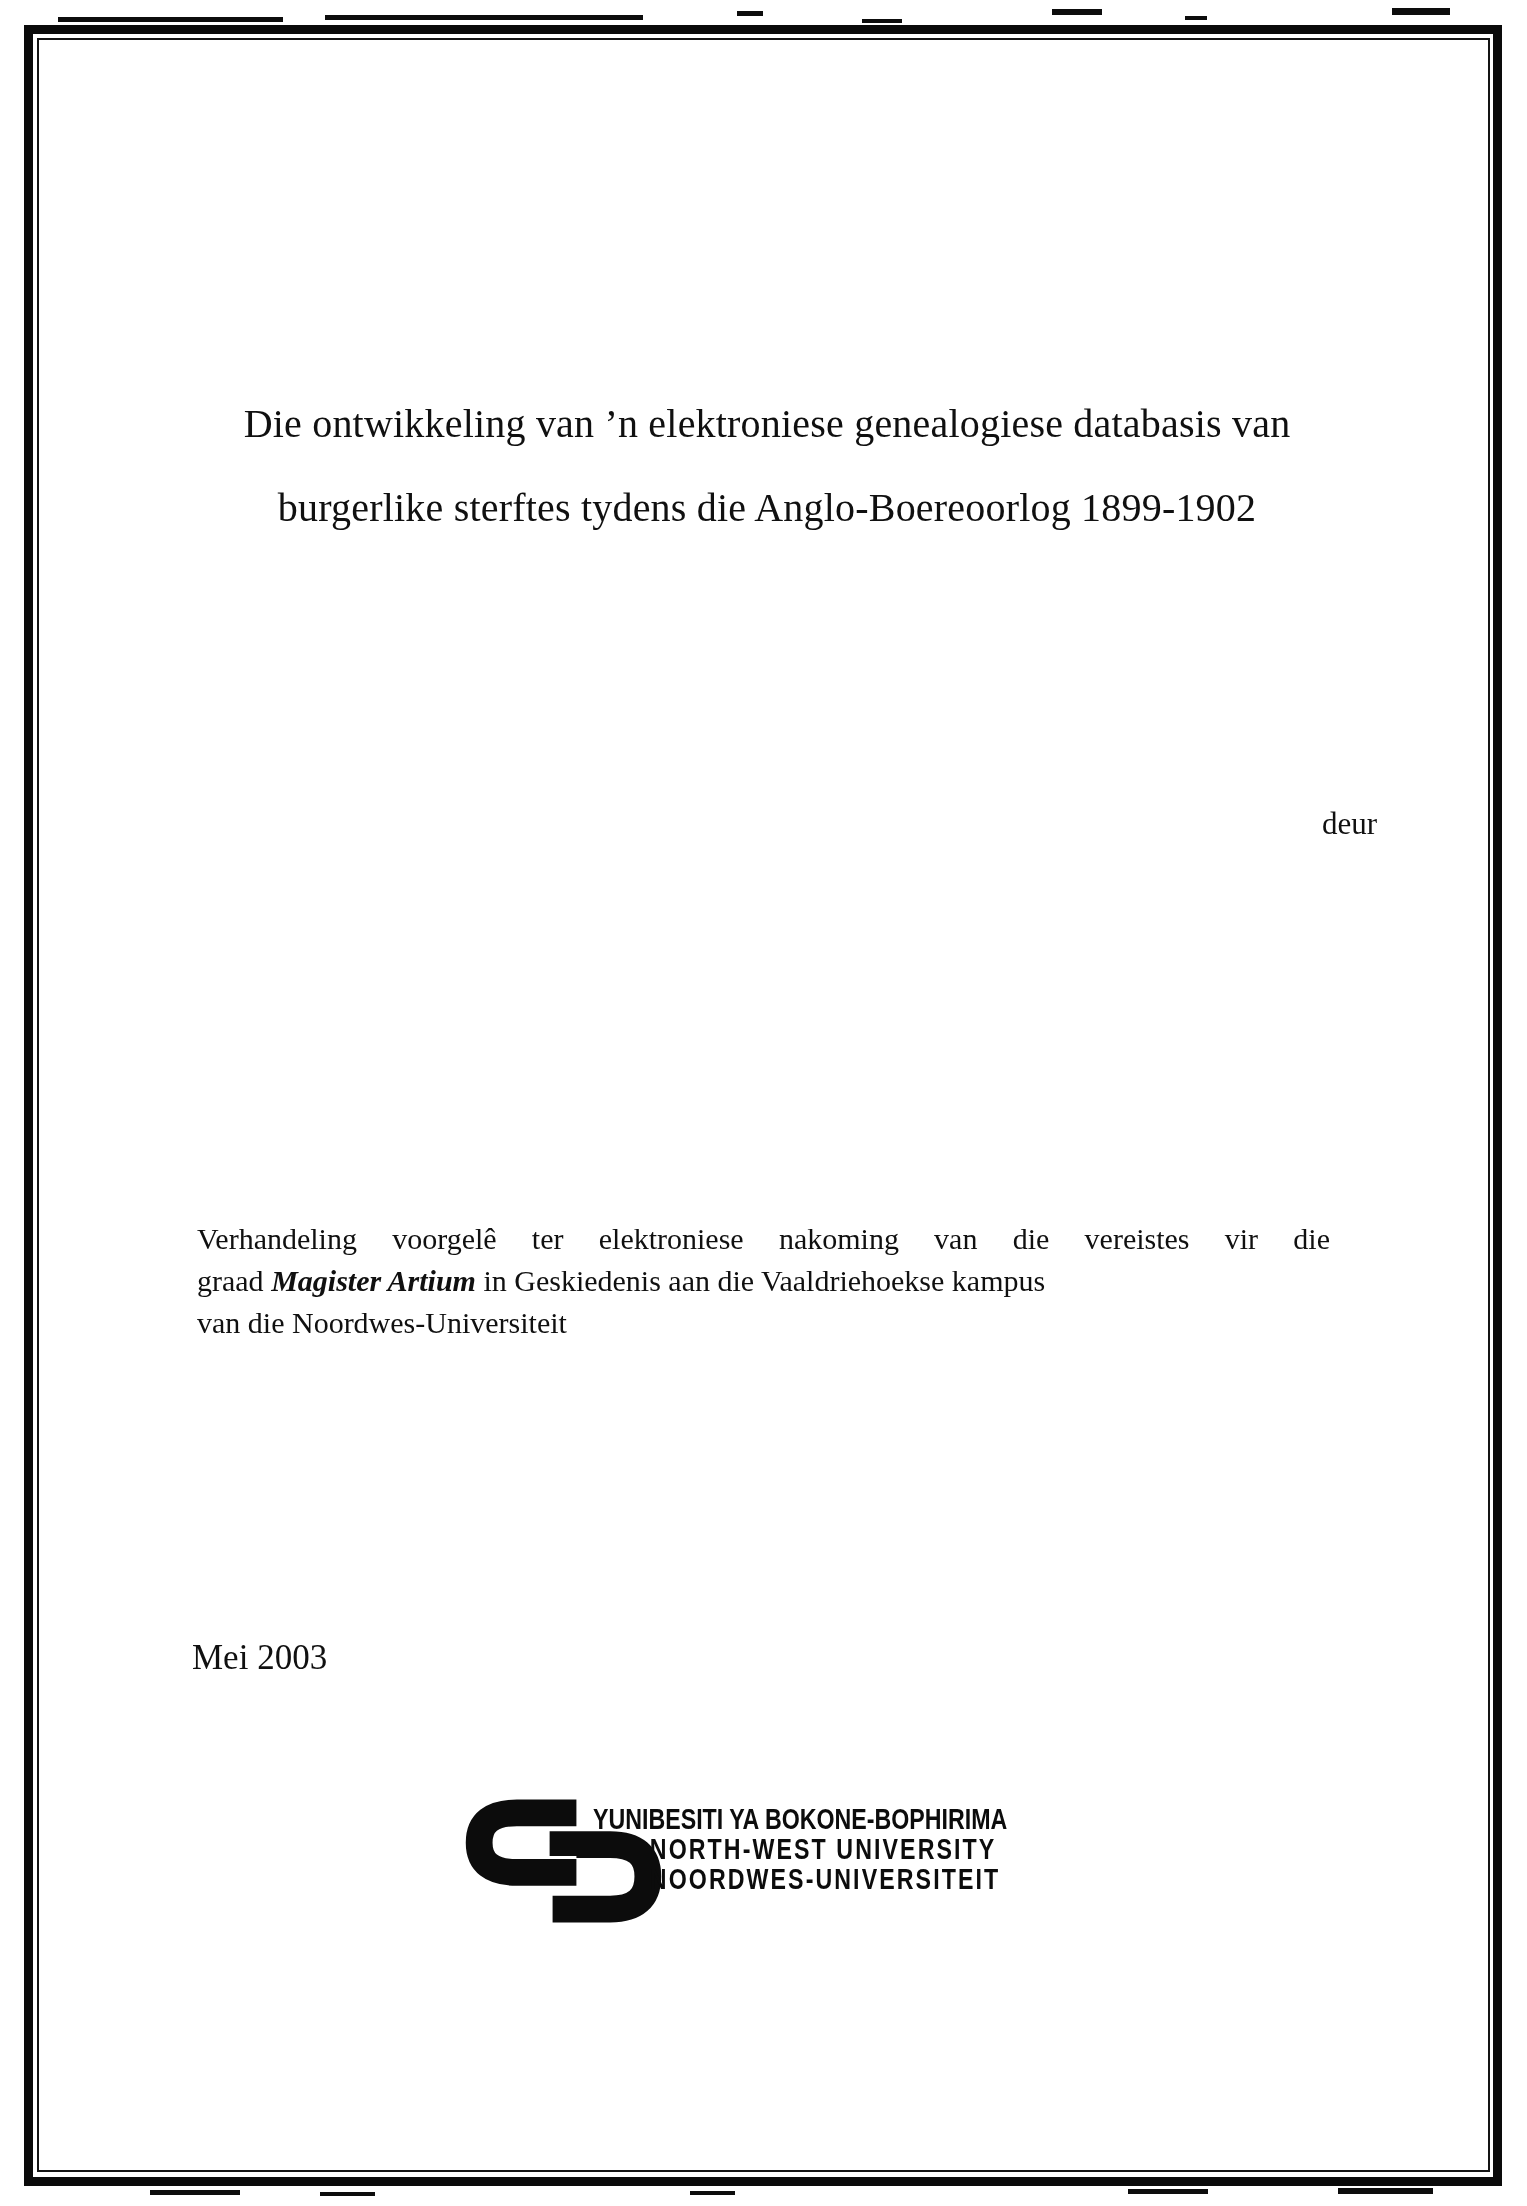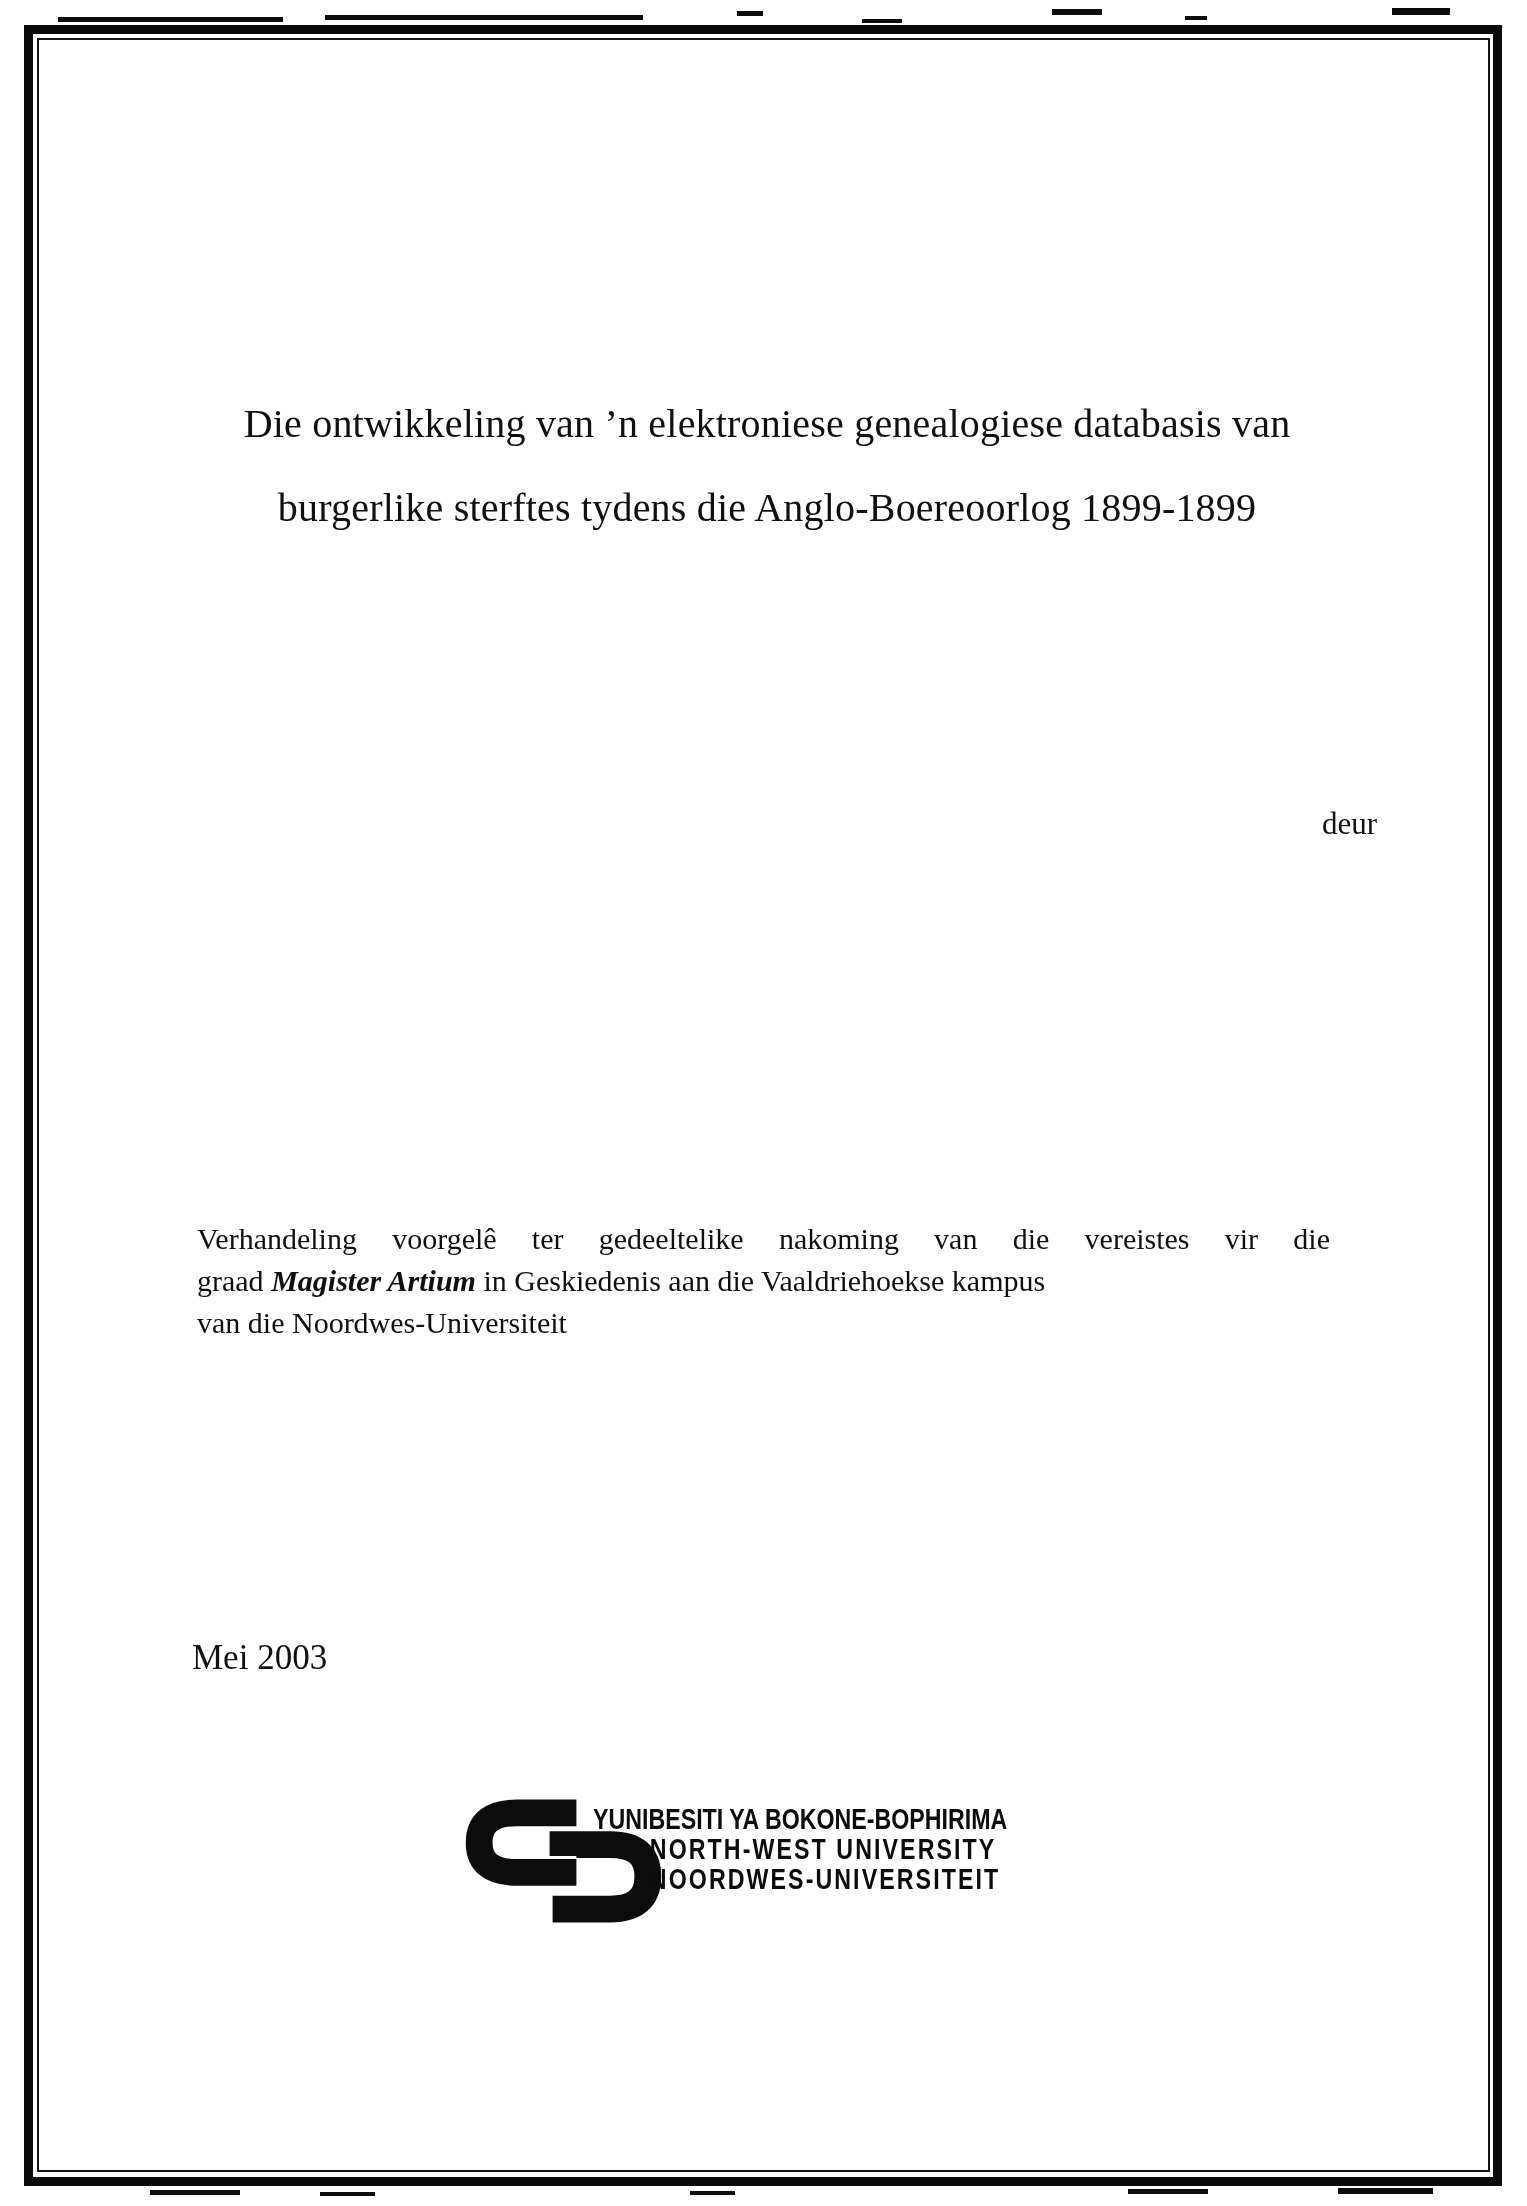--- a/index.html
+++ b/index.html
@@ -96,28 +96,28 @@
   <div class="art" style="left:320px;top:2192px;width:55px;height:4px"></div>
   <div class="art" style="left:690px;top:2191px;width:45px;height:4px"></div>
   <div class="art" style="left:1128px;top:2189px;width:80px;height:5px"></div>
   <div class="art" style="left:1338px;top:2188px;width:95px;height:6px"></div>
 
   <div class="frame-outer"></div>
   <div class="frame-inner"></div>
 
   <div class="title-block">
     <div>Die ontwikkeling van ’n elektroniese genealogiese databasis van</div>
-    <div>burgerlike sterftes tydens die Anglo-Boereoorlog 1899-1899</div>
+    <div>burgerlike sterftes tydens die Anglo-Boereoorlog 1899-1902</div>
   </div>
 
   <div class="center-band byline">deur</div>
 
 
   <div class="statement">
-    <div class="just">Verhandeling voorgelê ter gedeeltelike nakoming van die vereistes vir die</div>
+    <div class="just">Verhandeling voorgelê ter elektroniese nakoming van die vereistes vir die</div>
     <div class="plain"><span>graad </span><em>Magister Artium</em><span> in Geskiedenis aan die Vaaldriehoekse kampus</span></div>
     <div class="plain">van die Noordwes-Universiteit</div>
   </div>
 
   <div class="supervisor-block">
     <div>Mei 2003</div>
   </div>
 
   <svg class="logo-mark" viewBox="0 0 200 130" width="199" height="129" aria-hidden="true">
     <path d="M 85,46 H 146 Q 184,46 184,78 Q 184,111 146,111 H 88" fill="none" stroke="#0c0c0c" stroke-width="27"></path>

